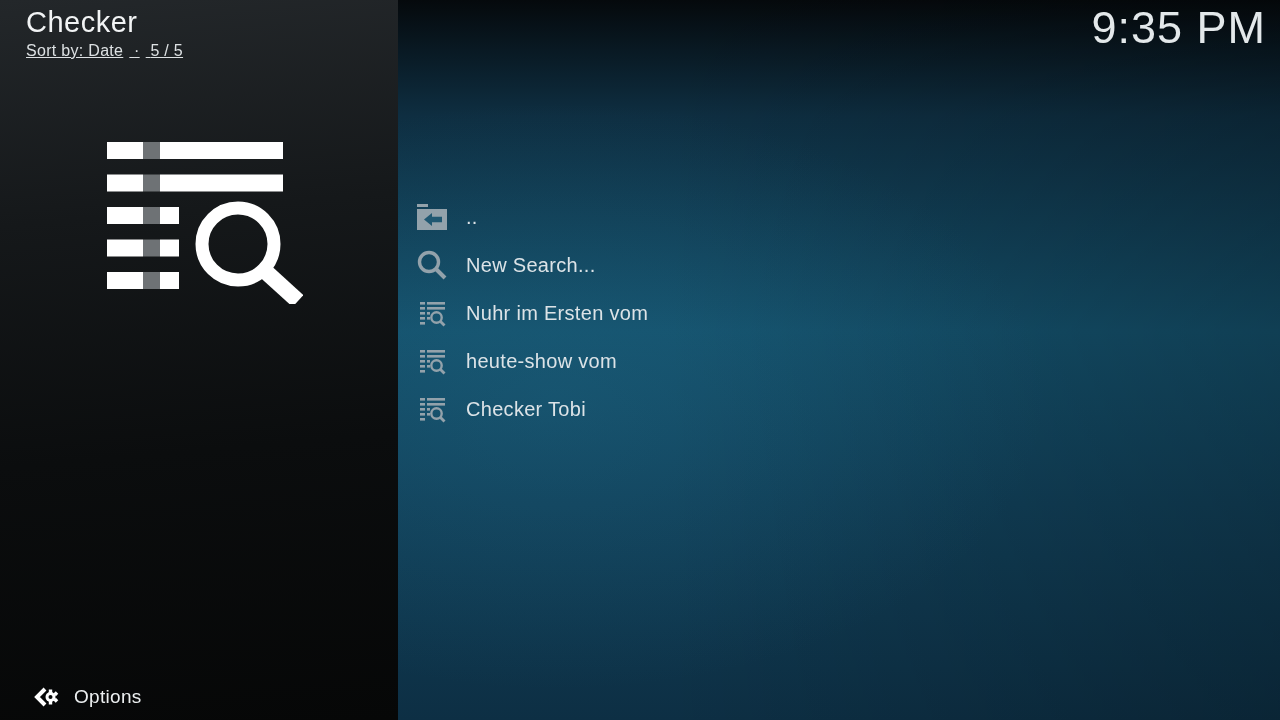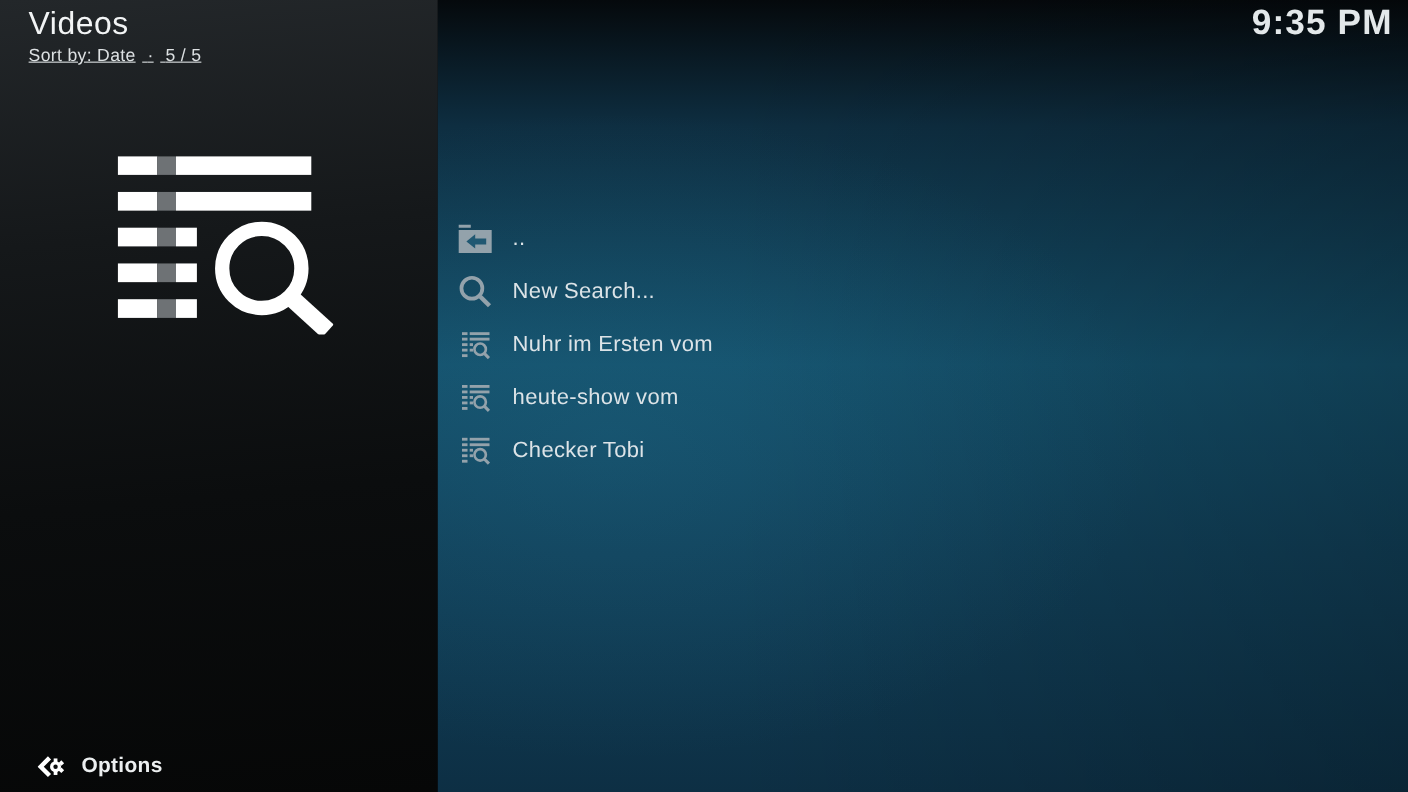--- a/index.html
+++ b/index.html
@@ -19,56 +19,56 @@
     margin-top: 3px; font-size: 16px; font-weight: 300; color: #dde1e3; letter-spacing: 0.3px; text-decoration: underline;
   }
   .subtitle span { margin-right: 6px; }
   .big-icon { position: absolute; left: 107px; top: 142px; width: 196px; height: 162px; }
 
   .footer {
     position: absolute; left: 0; bottom: 0; width: 398px; height: 46px;
     display: flex; align-items: center; padding-left: 34px;
   }
   .footer-icon { width: 26px; height: 26px; margin-right: 14px; }
-  .footer-label { font-size: 19px; font-weight: 700; color: #eceff0; letter-spacing: 0.3px; }
+  .footer-label { font-size: 19px; font-weight: 400; color: #eceff0; letter-spacing: 0.3px; }
 
   
   .right-panel {
     position: absolute; left: 398px; top: 0; width: 882px; height: 720px;
     background:
       linear-gradient(90deg, rgba(0,0,0,0) 30%, rgba(0,0,0,0.22) 100%),
       linear-gradient(180deg, #05090c 0%, #0e2e41 16%, #14506b 46%, #114059 70%, #0d2f44 100%);
   }
   .right-panel::before {
     content: ""; position: absolute; inset: 0;
     background: radial-gradient(ellipse 700px 420px at 18% 55%, rgba(34,110,140,0.28) 0%, rgba(0,0,0,0) 70%);
     pointer-events: none;
   }
   .clock {
     position: absolute; top: 2px; right: 14px;
-    font-size: 32px; font-weight: 700; color: #e3e8ea; letter-spacing: 1px;
+    font-size: 45px; font-weight: 400; color: #e3e8ea; letter-spacing: 1px;
   }
 
   .list { position: absolute; left: 0; top: 193px; width: 882px; }
   .list-row {
     height: 48px; display: flex; align-items: center; padding-left: 16px; cursor: pointer;
   }
   .list-row.selected { background: #1286a8; }
   .row-icon { width: 36px; height: 36px; display: flex; align-items: center; justify-content: center; flex: 0 0 36px; }
   .row-label {
     margin-left: 16px; font-size: 20px; font-weight: 300; color: #dce3e7; letter-spacing: 0.3px;
   }
   .list-row.selected .row-label { color: #f6fbfd; }
 </style>
 </head>
 <body>
 
 <div class="left-panel">
   <div class="header">
-    <div class="title">Videos</div>
+    <div class="title">Checker</div>
     <div class="subtitle">
       <span>Sort by: Date</span>
       <span>·</span>
       <span>5 / 5</span>
     </div>
   </div>
 
   <div class="big-icon">
     <svg width="196" height="162" viewBox="0 0 196 162">
       <g fill="#ffffff">

